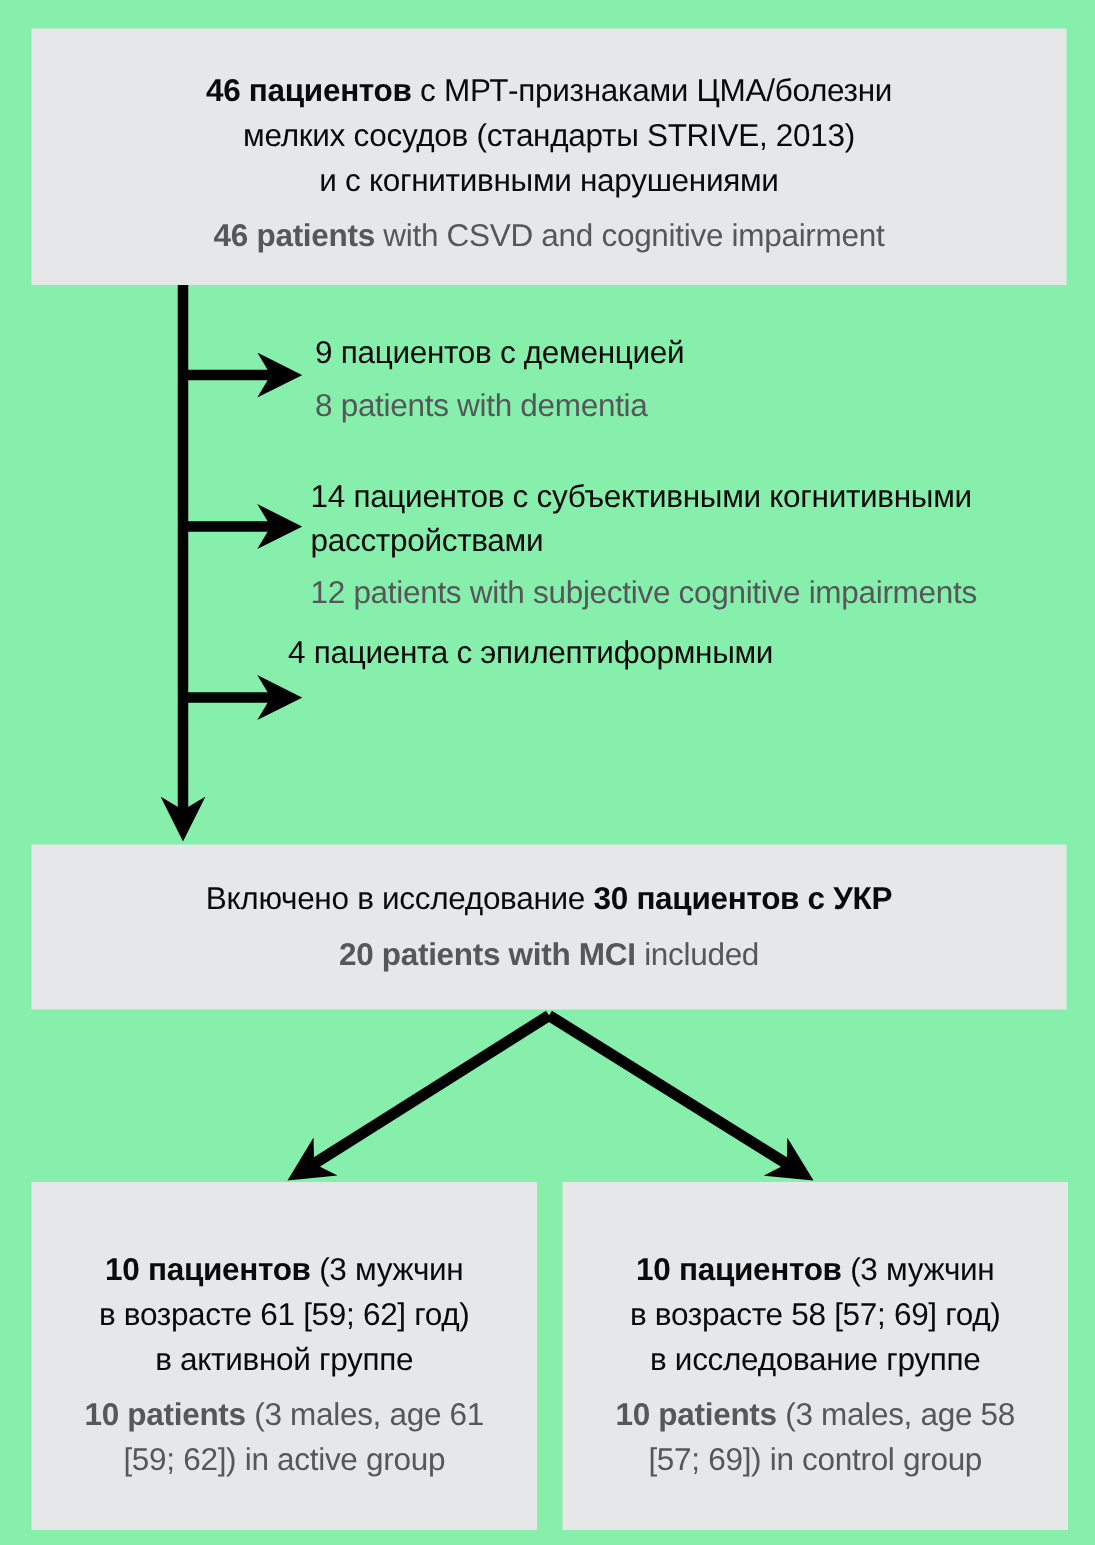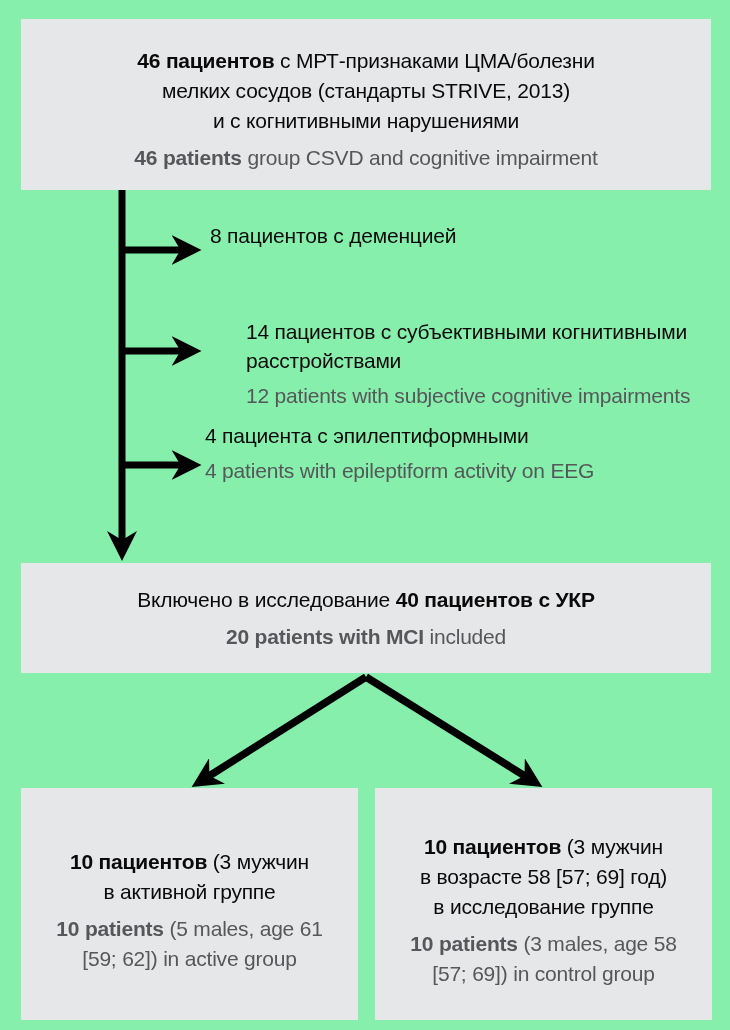--- a/index.html
+++ b/index.html
@@ -46,22 +46,22 @@
   b, .bold { font-weight: 700; }
   .branch {
     position: absolute;
     font-size: 21px;
     line-height: 29px;
     letter-spacing: -0.2px;
     text-align: left;
   }
   .branch .en { margin-top: 6px; }
   .branch-1 { left: 210px; top: 221px; }
-  .branch-2 { left: 207px; top: 317px; margin-left: 39px; }
-  .branch-3 { left: 205px; top: 421px; }
+  .branch-2 { left: 207px; top: 317px; }
+  .branch-3 { left: 192px; top: 421px; }
 </style>
 </head>
 <body>
 
 <div class="canvas">
 
   <svg class="arrows" width="730" height="1030" viewBox="0 0 730 1030" xmlns="http://www.w3.org/2000/svg">
     <defs>
       <marker id="ah" viewBox="0 0 10 10" refX="7.5" refY="5" markerWidth="30" markerHeight="30" markerUnits="userSpaceOnUse" orient="auto">
         <path d="M0,0 L10,5 L0,10 L3,5 Z" fill="#000000"></path>
@@ -74,50 +74,51 @@
     <line x1="366" y1="677" x2="198" y2="783" stroke="#000000" stroke-width="7.5" marker-end="url(#ah)"></line>
     <line x1="366" y1="677" x2="536" y2="783" stroke="#000000" stroke-width="7.5" marker-end="url(#ah)"></line>
   </svg>
 
   <div class="box box-top">
     <div class="ru">
       <div><b>46 пациентов</b><span> с МРТ-признаками ЦМА/болезни</span></div>
       <div>мелких сосудов (стандарты STRIVE, 2013)</div>
       <div>и с когнитивными нарушениями</div>
     </div>
-    <div class="en"><b>46 patients</b><span> group CSVD and cognitive impairment</span></div>
+    <div class="en"><b>46 patients</b><span> with CSVD and cognitive impairment</span></div>
   </div>
 
   <div class="branch branch-1">
-    <div>8 пациентов с деменцией</div>
+    <div>9 пациентов с деменцией</div>
+    <div class="en">8 patients with dementia</div>
   </div>
 
   <div class="branch branch-2">
     <div>14 пациентов с субъективными когнитивными</div>
     <div>расстройствами</div>
     <div class="en">12 patients with subjective cognitive impairments</div>
   </div>
 
   <div class="branch branch-3">
     <div>4 пациента с эпилептиформными</div>
-    <div class="en">4 patients with epileptiform activity on EEG</div>
   </div>
 
   <div class="box box-middle">
-    <div class="ru"><span>Включено в исследование </span><b>40 пациентов с УКР</b></div>
+    <div class="ru"><span>Включено в исследование </span><b>30 пациентов с УКР</b></div>
     <div class="en"><b>20 patients with MCI</b><span> included</span></div>
   </div>
 
   <div class="box box-left">
     <div class="ru">
       <div><b>10 пациентов</b><span> (3 мужчин</span></div>
+      <div>в возрасте 61 [59; 62] год)</div>
       <div>в активной группе</div>
     </div>
     <div class="en">
-      <div><b>10 patients</b><span> (5 males, age 61</span></div>
+      <div><b>10 patients</b><span> (3 males, age 61</span></div>
       <div>[59; 62]) in active group</div>
     </div>
   </div>
 
   <div class="box box-right">
     <div class="ru">
       <div><b>10 пациентов</b><span> (3 мужчин</span></div>
       <div>в возрасте 58 [57; 69] год)</div>
       <div>в исследование группе</div>
     </div>

